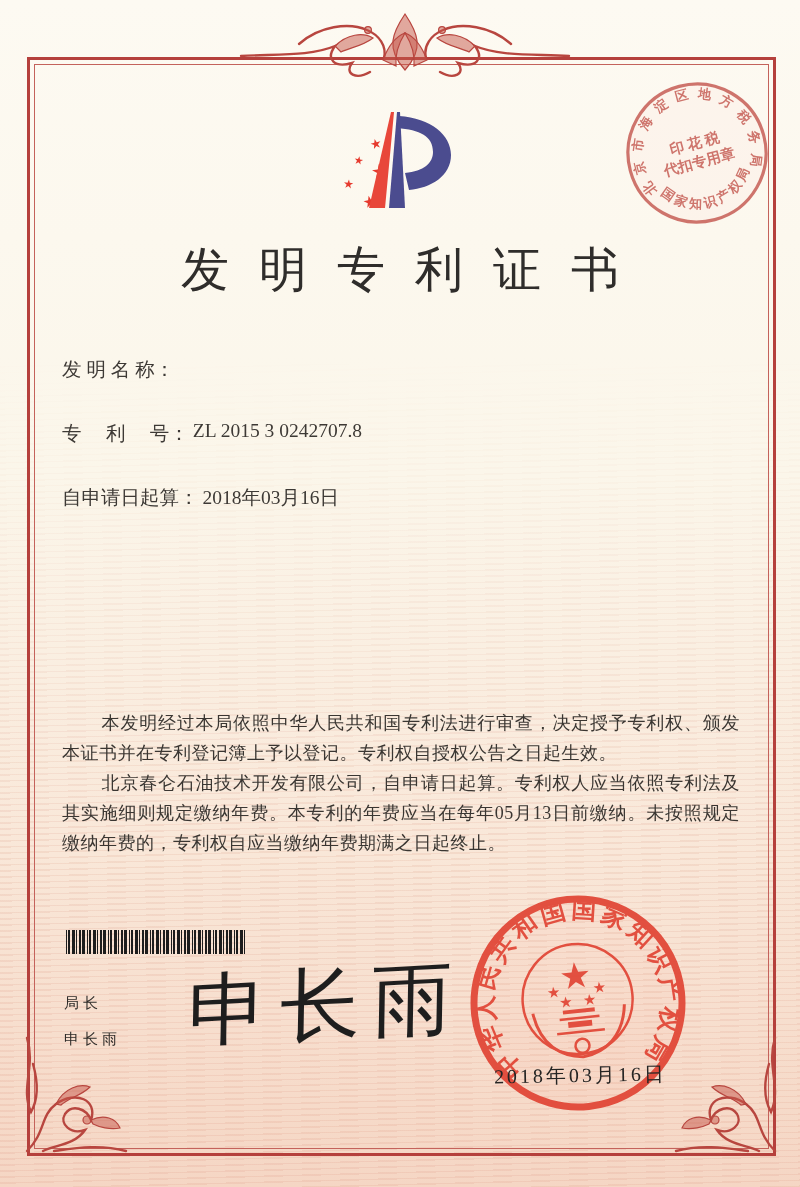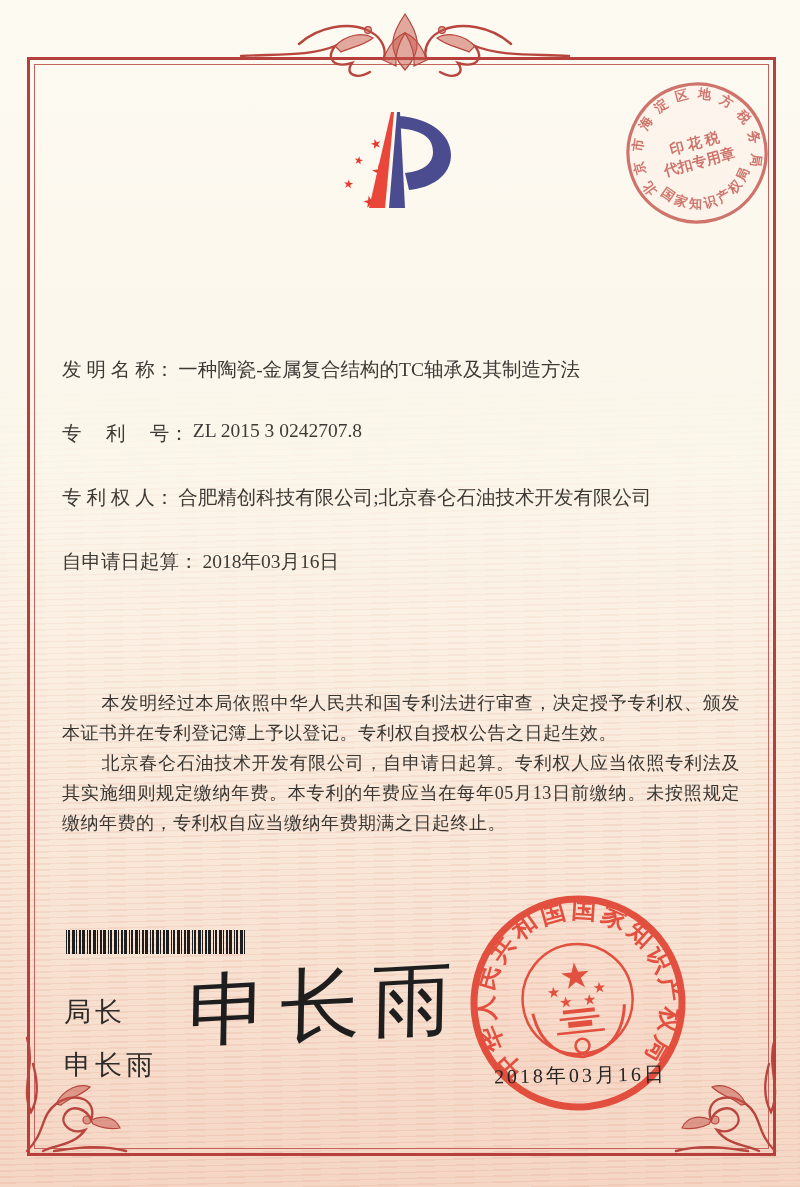--- a/index.html
+++ b/index.html
@@ -23,27 +23,27 @@
   .cert-no{position:absolute;left:64px;top:120px;font-size:19px;color:#3f3b37;
            letter-spacing:2px;white-space:pre;}
   .logo{position:absolute;left:325px;top:106px;}
   .stamp{position:absolute;left:612px;top:68px;opacity:.88;}
   .title{position:absolute;top:238px;left:0;width:800px;margin:0;text-align:center;
          font-size:48px;font-weight:500;color:#2f2d2b;letter-spacing:30px;text-indent:30px;}
   .fields{position:absolute;left:62px;top:356px;width:690px;}
   .field-row{display:flex;margin-bottom:37px;font-size:19.5px;color:#3d3935;}
   .field-label{white-space:pre;flex:none;}
   .field-value{margin-left:4px;}
-  .paras{position:absolute;left:62px;top:688px;width:678px;font-size:18px;
+  .paras{position:absolute;left:62px;top:708px;width:678px;font-size:18px;
          line-height:30px;color:#3a3632;text-align:justify;letter-spacing:.5px;}
   .paras p{margin:0;text-indent:2.2em;}
   .barcode{position:absolute;left:66px;top:930px;width:230px;height:24px;
            display:flex;align-items:stretch;overflow:hidden;}
   .barcode span{display:block;background:#1d1d1d;flex:none;}
-  .director{position:absolute;left:64px;top:994px;font-size:27px;color:#2e2b28;letter-spacing:4px;}
+  .director{position:absolute;left:64px;top:994px;font-size:15px;color:#2e2b28;letter-spacing:4px;}
   .director div{margin-bottom:17px;}
   .signature{position:absolute;left:188px;top:952px;font-size:80px;color:#1e1e1e;
              letter-spacing:12px;font-family:"DejaVu Sans",sans-serif;font-weight:500;
              transform:rotate(-3deg) skewX(-4deg);}
   .seal{position:absolute;left:466px;top:891px;opacity:.92;transform:rotate(-6deg);}
   .seal-line{stroke:#e14434;fill:none;}
   .issue-date{position:absolute;left:494px;top:1062px;font-size:20px;color:#262524;
               letter-spacing:3px;z-index:5;transform:rotate(-1deg);}
 </style>
 </head>
@@ -132,33 +132,29 @@
           <text x="54.77700620610567" y="130.9518296277115" fill="#c8625a" font-size="13" font-weight="bold" text-anchor="middle" transform="rotate(393.33333333333337 54.77700620610567 130.9518296277115)">家</text>
           <text x="69.22582220089004" y="137.6894231773519" fill="#c8625a" font-size="13" font-weight="bold" text-anchor="middle" transform="rotate(376.66666666666663 69.22582220089004 137.6894231773519)">知</text>
           <text x="85" y="140" fill="#c8625a" font-size="13" font-weight="bold" text-anchor="middle" transform="rotate(360 85 140)">识</text>
           <text x="100.77417779911" y="137.68942317735187" fill="#c8625a" font-size="13" font-weight="bold" text-anchor="middle" transform="rotate(343.3333333333333 100.77417779911 137.68942317735187)">产</text>
           <text x="115.22299379389435" y="130.9518296277115" fill="#c8625a" font-size="13" font-weight="bold" text-anchor="middle" transform="rotate(326.66666666666663 115.22299379389435 130.9518296277115)">权</text>
           <text x="127.13244437154378" y="120.35331853275966" fill="#c8625a" font-size="13" font-weight="bold" text-anchor="middle" transform="rotate(310 127.13244437154378 120.35331853275966)">局</text>
         </g>
     </g>
   </svg>
 
+  <h1 class="title">发明专利证书</h1>
 
   <div class="fields">
     <div class="field-row">
       <span class="field-label">发 明 名 称：</span>
-      <span class="field-value">一种陶瓷-金属复合结构的TC轴承及其制造方法</span>
     </div>
     <div class="field-row">
       <span class="field-label">专　 利　 号：</span>
       <span class="field-value">ZL 2015 3 0242707.8</span>
-    </div>
-    <div class="field-row">
-      <span class="field-label">专 利 权 人：</span>
-      <span class="field-value">合肥精创科技有限公司;北京春仑石油技术开发有限公司</span>
     </div>
     <div class="field-row">
       <span class="field-label">自申请日起算：</span>
       <span class="field-value">2018年03月16日</span>
     </div>
   </div>
 
   <div class="paras">
     <p>本发明经过本局依照中华人民共和国专利法进行审查，决定授予专利权、颁发本证书并在专利登记簿上予以登记。专利权自授权公告之日起生效。</p>
     <p>北京春仑石油技术开发有限公司，自申请日起算。专利权人应当依照专利法及其实施细则规定缴纳年费。本专利的年费应当在每年05月13日前缴纳。未按照规定缴纳年费的，专利权自应当缴纳年费期满之日起终止。</p>

